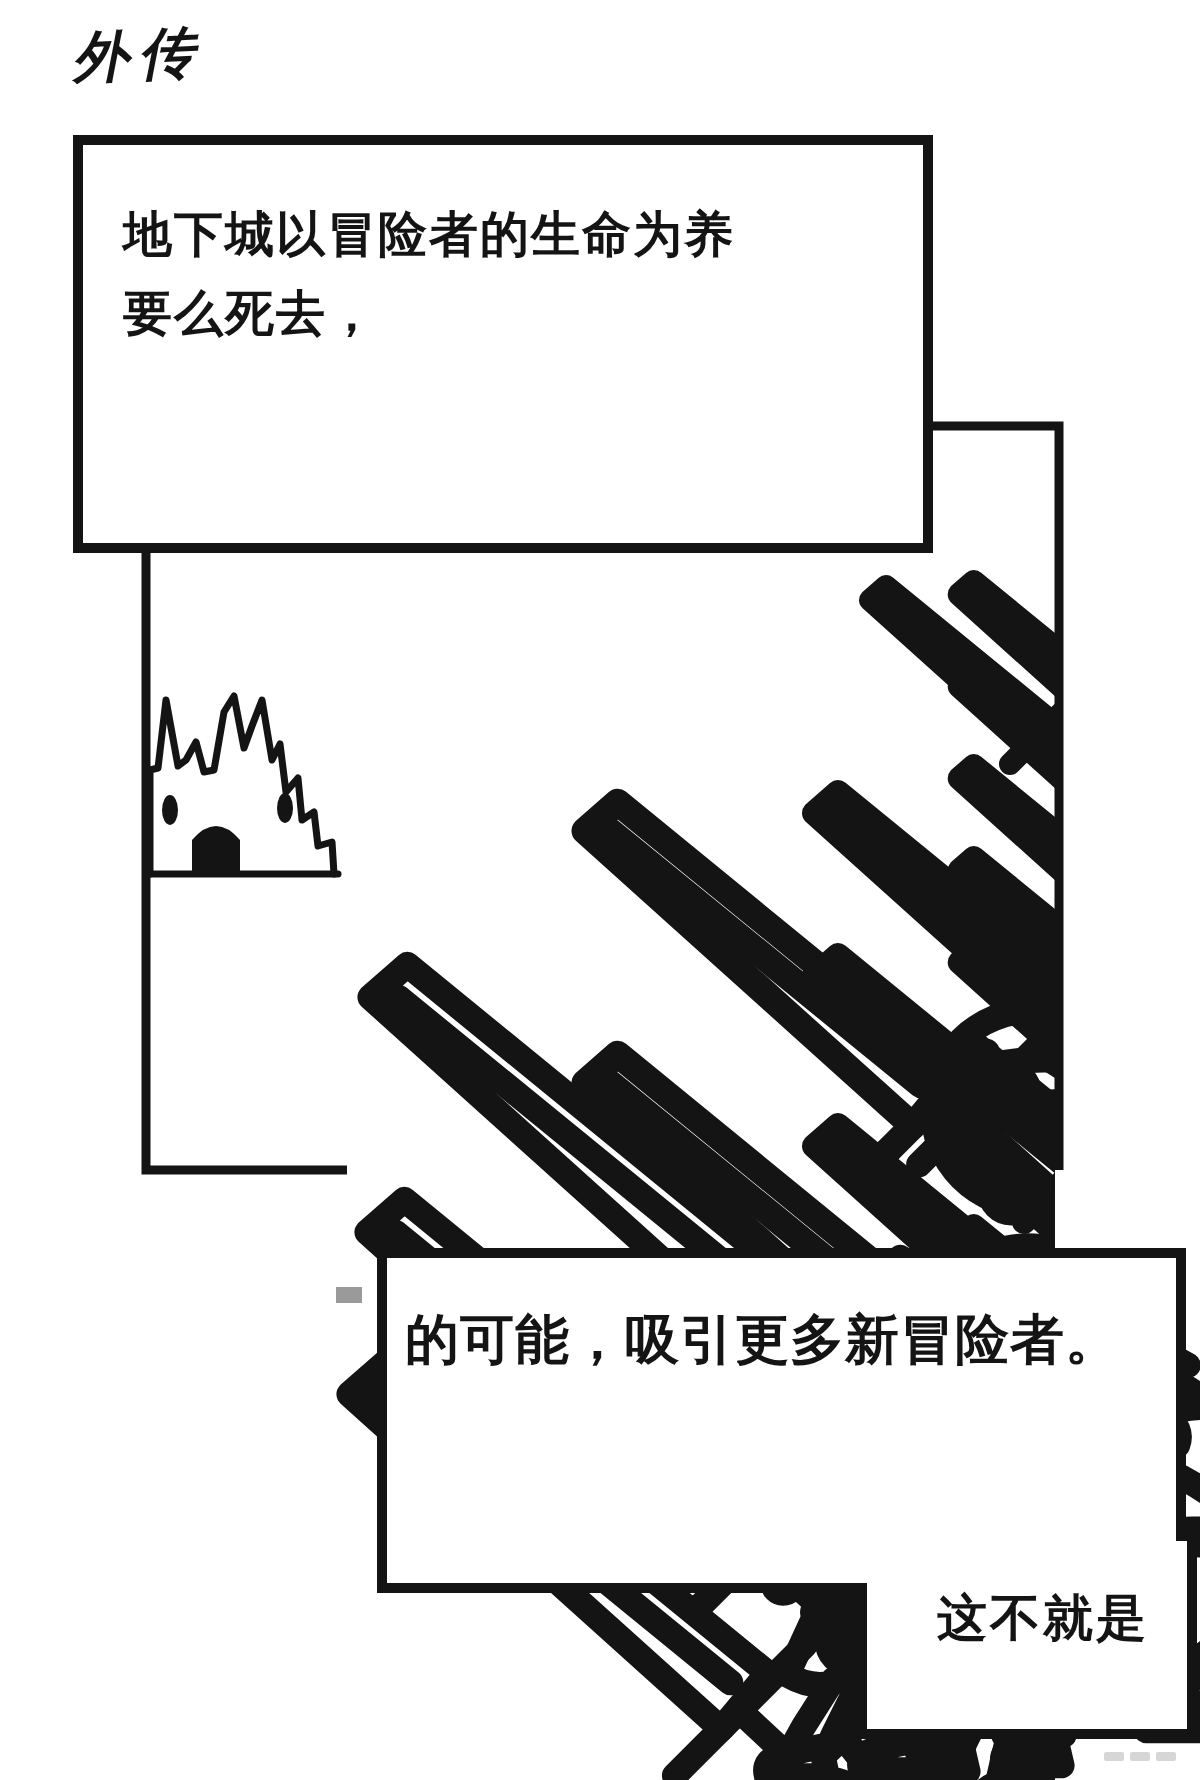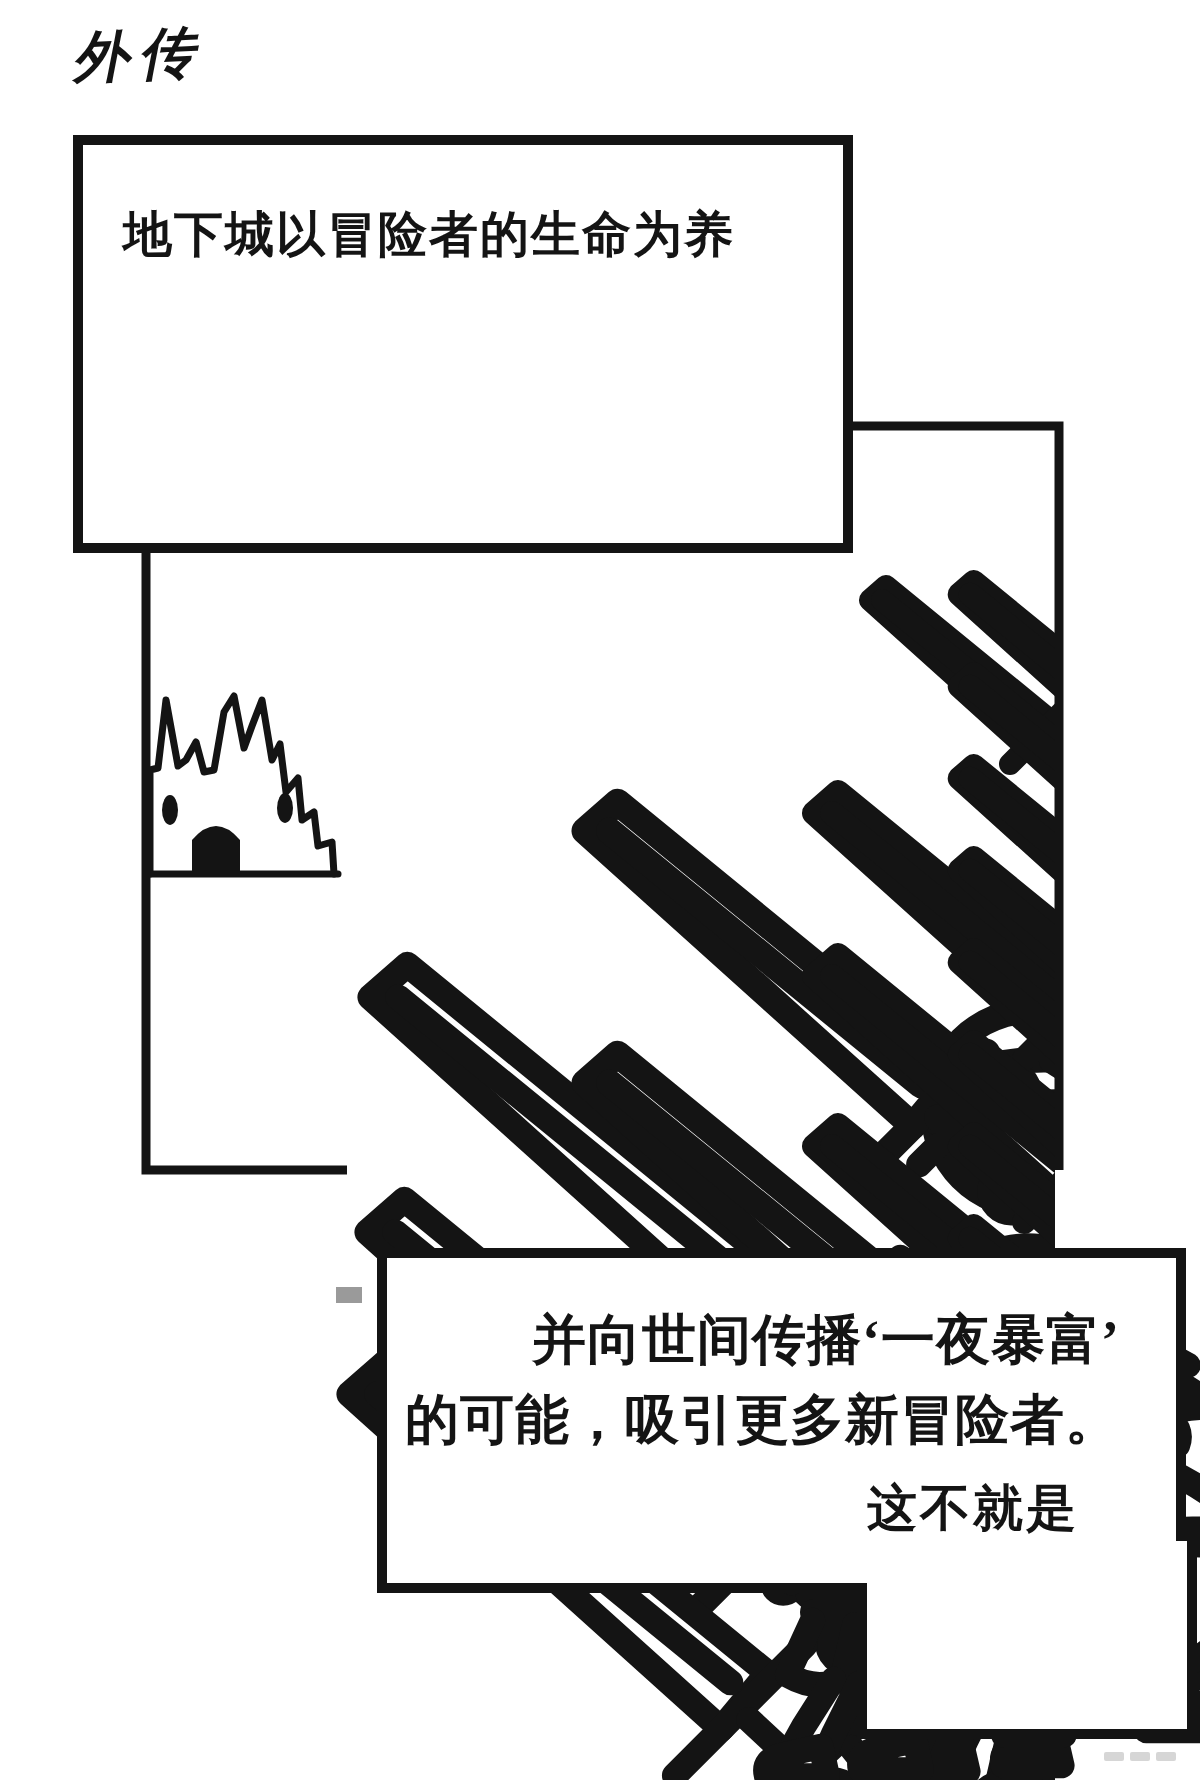--- a/index.html
+++ b/index.html
@@ -2,29 +2,29 @@
 <html><head>
 <meta charset="utf-8">
 <style>
   html,body{margin:0;padding:0;background:#e8e8e8;}
   #page{position:relative;width:1200px;height:1780px;background:#ffffff;overflow:hidden;
         font-family:"Liberation Serif","DejaVu Serif",serif;color:#111;}
   #art{position:absolute;left:0;top:0;z-index:1;}
   .cn{font-family:"Liberation Serif","DejaVu Serif",serif;font-weight:600;color:#141414;}
   #series-label{position:absolute;left:72px;top:18px;z-index:4;font-size:56px;font-weight:700;
         font-style:italic;transform:rotate(-3deg);letter-spacing:10px;}
-  #narration-box{position:absolute;left:73px;top:135px;width:780px;height:418px;z-index:2;
+  #narration-box{position:absolute;left:73px;top:135px;width:860px;height:418px;z-index:2;
         box-sizing:border-box;border:10px solid #141414;background:#ffffff;
         padding:50px 0 0 40px;}
   #narration-box .ln{font-size:49px;line-height:79px;letter-spacing:2px;white-space:pre;}
   #bubble-main-text{position:absolute;left:400px;top:1300px;width:720px;z-index:4;
         text-align:right;}
   #bubble-main-text .ln{font-size:54px;line-height:80px;letter-spacing:1px;white-space:pre;}
-  #bubble-tail-text{position:absolute;left:867px;top:1469px;width:282px;z-index:4;
-        text-align:left;}
+  #bubble-tail-text{position:absolute;left:867px;top:1579px;width:282px;z-index:4;
+        text-align:right;}
   #bubble-tail-text .ln{font-size:50px;line-height:78px;letter-spacing:3px;white-space:pre;}
   .artifact{position:absolute;z-index:0;background:#9a9a9a;}
   .wm{position:absolute;z-index:0;background:#d6d6d6;border-radius:2px;}
 </style>
 </head>
 <body>
 
 <div id="page">
 
   <div id="series-label" class="cn">外传</div>
@@ -150,24 +150,24 @@
     <use href="#knight" transform="translate(642,1207) scale(0.42)" stroke-width="12"></use>
     <use href="#knight" transform="translate(785,1172) scale(0.42)" stroke-width="12"></use>
 
     <path d="M347,1170 L146,1170 L146,426 L1059,426 L1059,1170" fill="none" stroke="#141414" stroke-width="9"></path>
 
     <path d="M382,1253 H1181 V1536 H1192 V1734 H862 V1588 H382 Z" fill="#ffffff" stroke="#141414" stroke-width="10" stroke-linejoin="miter"></path>
   </svg>
 
   <div id="narration-box" class="cn">
     <div class="ln">地下城以冒险者的生命为养</div>
+    <div class="ln">要么死去，</div>
   </div>
 
   <div id="bubble-main-text" class="cn">
-    <div class="ln">并向世间传播‘一夜暴富’</div>
     <div class="ln">的可能，吸引更多新冒险者。</div>
   </div>
 
   <div id="bubble-tail-text" class="cn">
     <div class="ln">这不就是</div>
   </div>
 
   <div class="artifact" style="left:336px;top:1287px;width:26px;height:16px;"></div>
   <div class="wm" style="left:1104px;top:1752px;width:20px;height:9px;"></div>
   <div class="wm" style="left:1130px;top:1752px;width:20px;height:9px;"></div>

